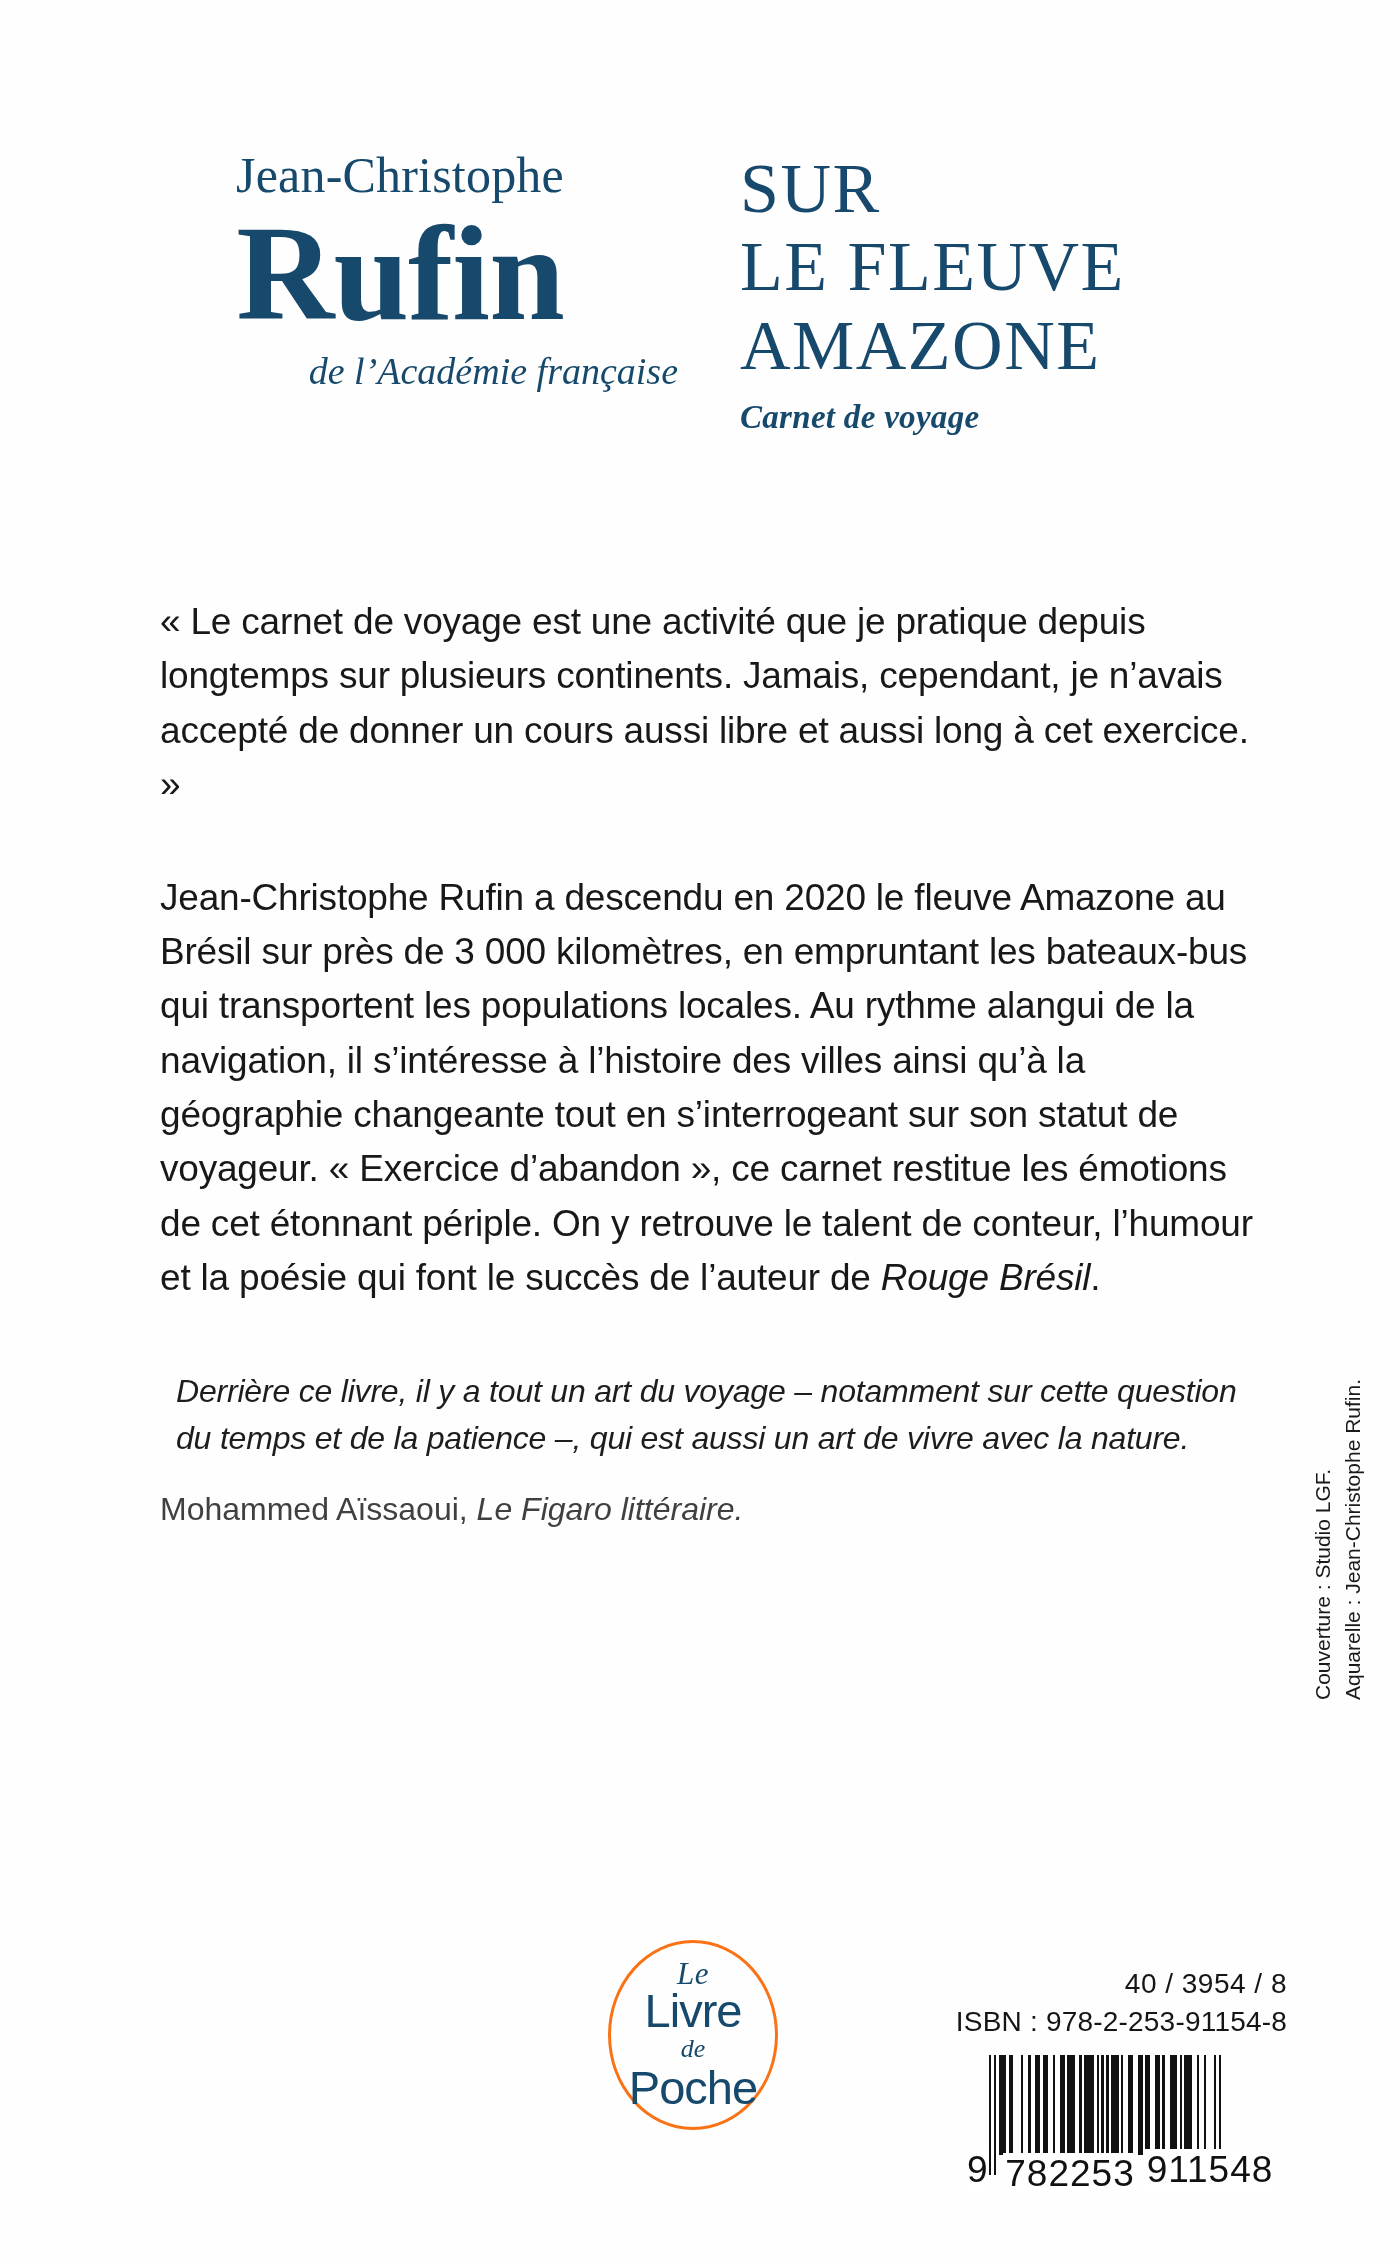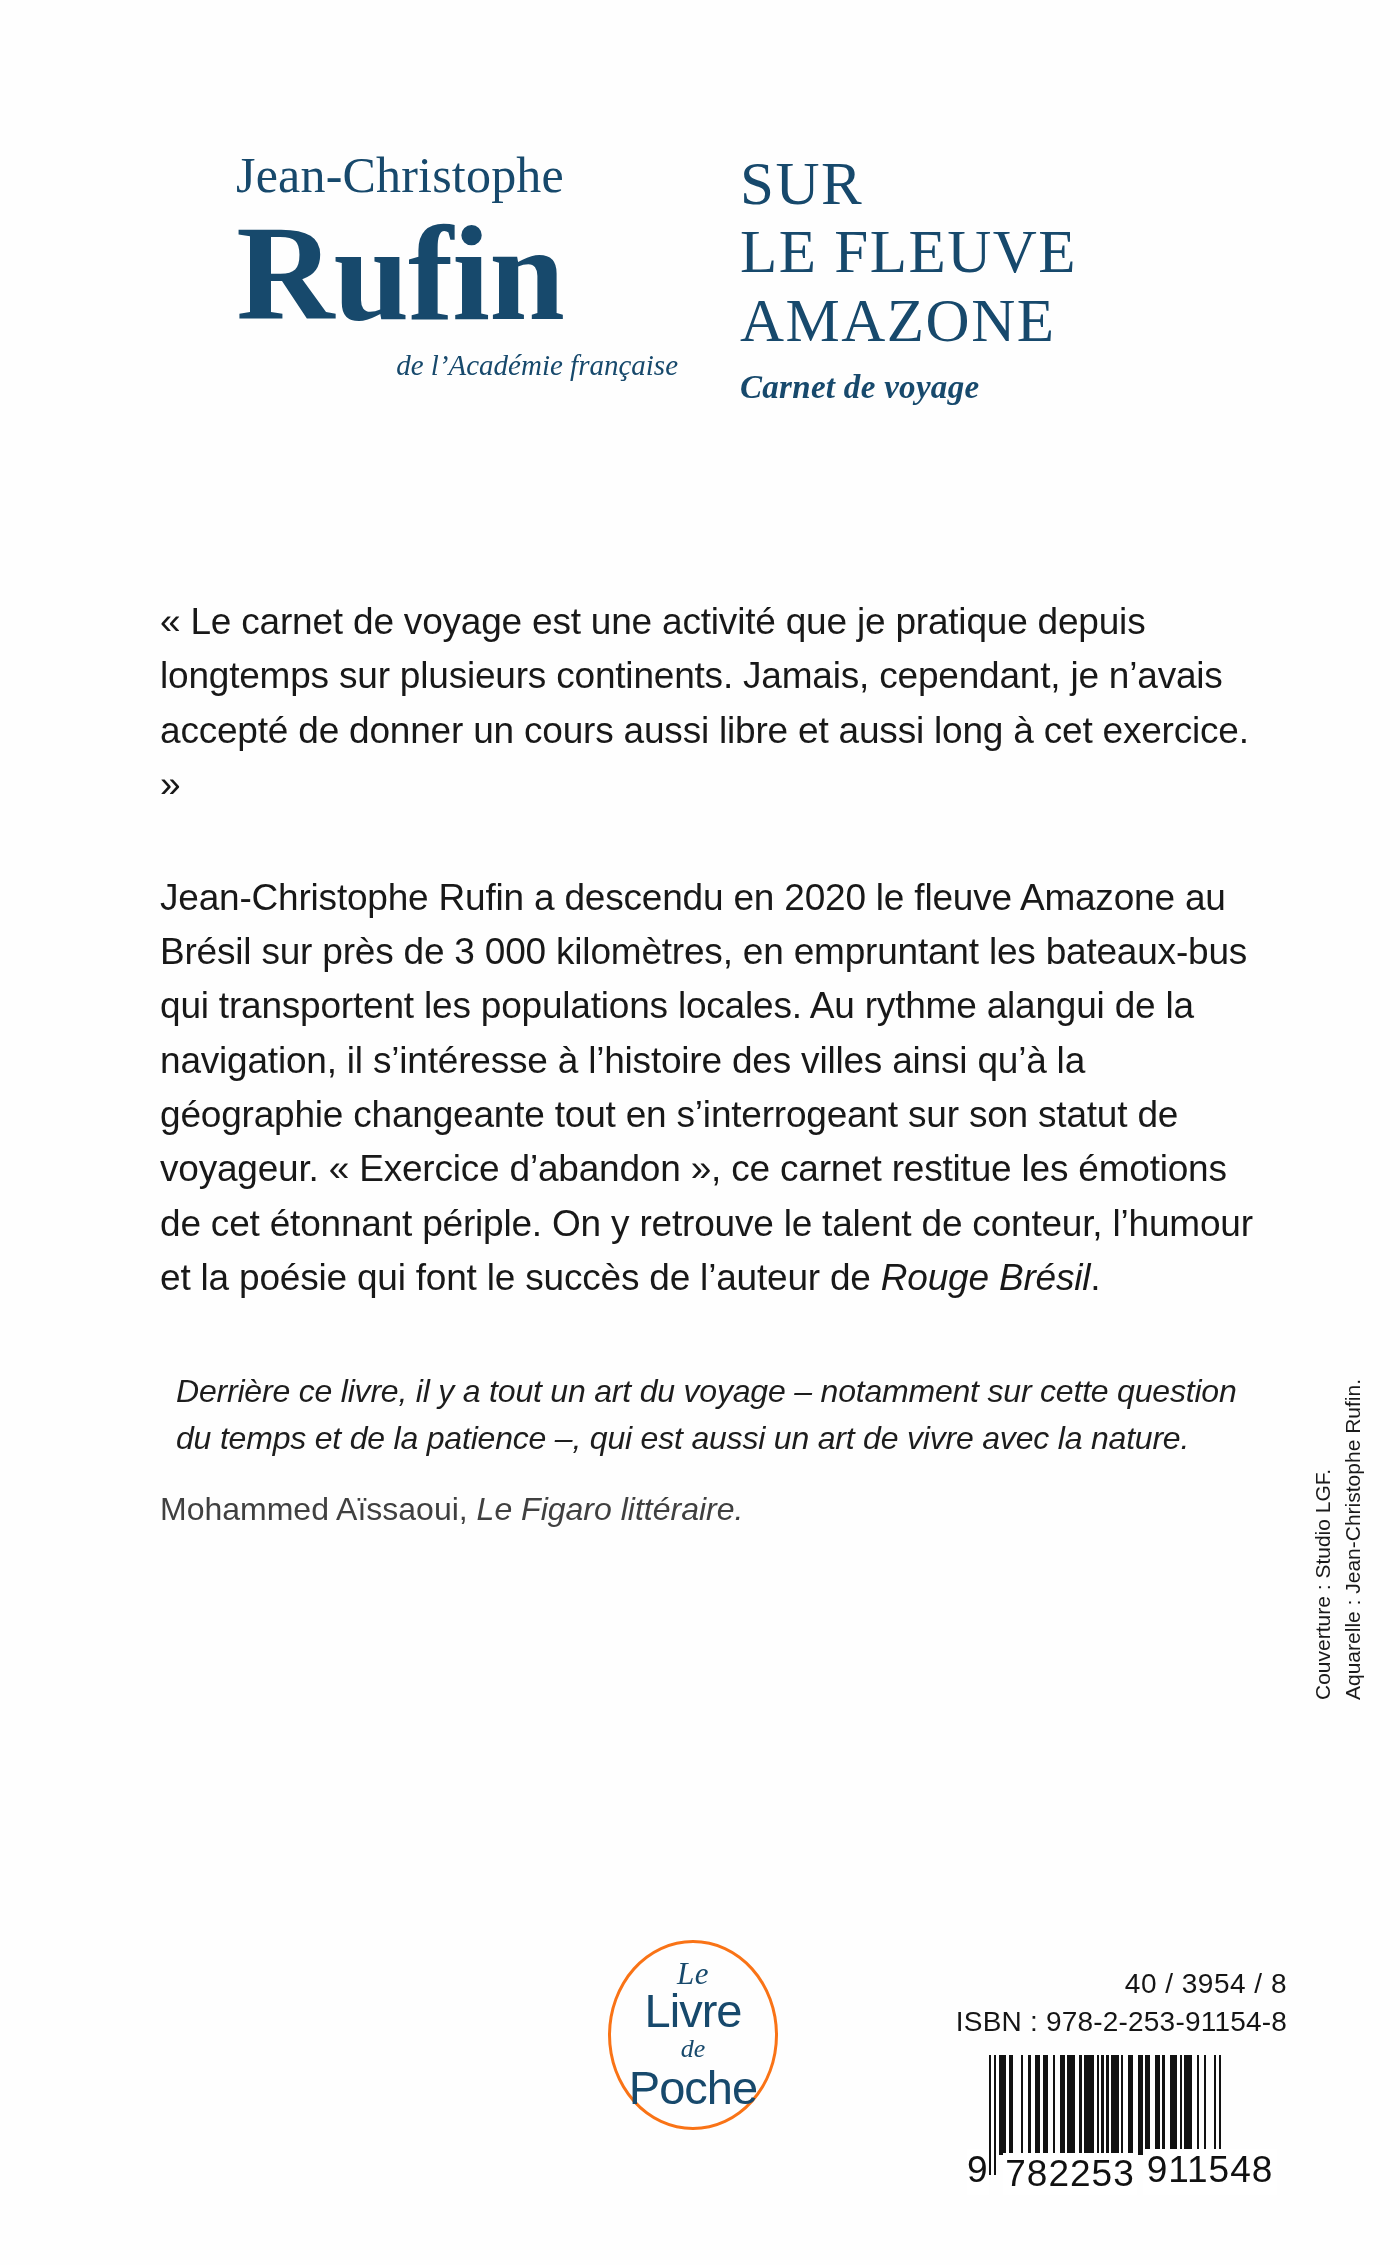--- a/index.html
+++ b/index.html
@@ -52,37 +52,37 @@
     font-size: 136px;
     line-height: 1.02;
     color: #17496c;
     margin-top: 4px;
     letter-spacing: -1px;
     font-weight: bold;
   }
   .author-academy {
     font-family: "Liberation Serif", serif;
     font-style: italic;
-    font-size: 29px;
+    font-size: 38px;
     color: #17496c;
     margin-top: 6px;
     text-align: right;
     padding-right: 2px;
   }
 
   .title-block {
     position: absolute;
     left: 740px;
     top: 0;
     width: 540px;
     color: #17496c;
   }
   .title-line {
     font-family: "Liberation Serif", serif;
-    font-size: 61px;
+    font-size: 70px;
     line-height: 1.12;
     letter-spacing: 1.5px;
     color: #17496c;
     white-space: nowrap;
   }
   .title-sub {
     font-family: "Liberation Serif", serif;
     font-style: italic;
     font-weight: bold;
     font-size: 33px;

